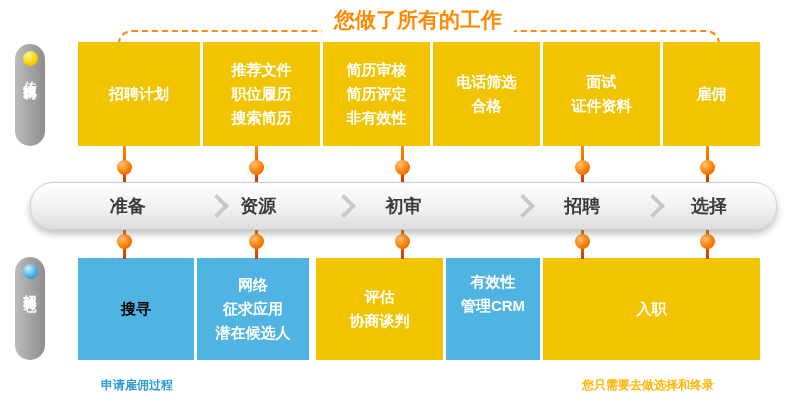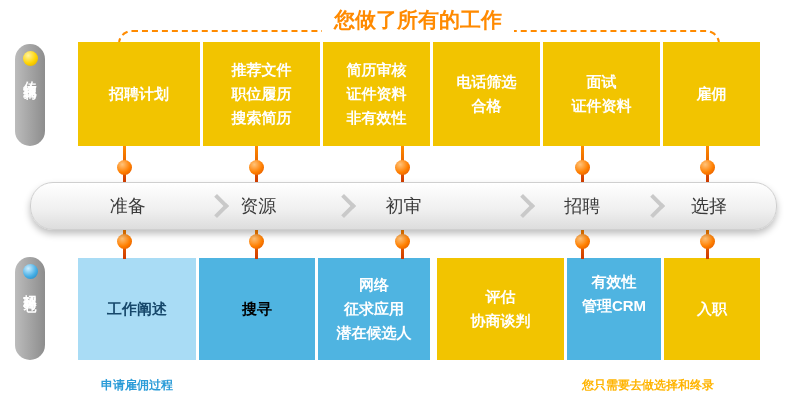--- a/index.html
+++ b/index.html
@@ -68,21 +68,21 @@
   .dbot { top:234px; }
 
   
   .band {
     position:absolute; left:30px; top:182px; width:745px; height:46px; border-radius:23px;
     background:linear-gradient(to bottom,#ffffff,#efefef 60%,#dddddd);
     border:1px solid #cfcfcf; box-shadow:0 4px 7px rgba(0,0,0,0.25); z-index:2;
   }
   .stage {
     position:absolute; top:50%; transform:translate(-50%,-50%);
-    font-size:18px; font-weight:normal; color:#3a3a3a; white-space:nowrap;
+    font-size:18px; font-weight:bold; color:#3a3a3a; white-space:nowrap;
   }
   .s1{left:13%} .s2{left:30.5%} .s3{left:50%} .s4{left:74%} .s5{left:91%}
   .chev {
     position:absolute; top:50%; width:13px; height:13px;
     border-top:4px solid #c9c9c9; border-right:4px solid #c9c9c9;
     transform:translate(-50%,-50%) rotate(45deg);
   }
   .ch1{left:25%} .ch2{left:42%} .ch3{left:66%} .ch4{left:83.5%}
 
   
@@ -115,21 +115,21 @@
     <div class="box ybox tw1">
         <span class="box-text">招聘计划</span>
       </div>
     <div class="box ybox tw2">
         <span class="box-text">推荐文件
 职位履历
 搜索简历</span>
       </div>
     <div class="box ybox tw3">
         <span class="box-text">简历审核
-证件资料
+简历评定
 非有效性</span>
       </div>
     <div class="box ybox tw4">
         <span class="box-text">电话筛选
 合格</span>
       </div>
     <div class="box ybox tw5">
         <span class="box-text">面试
 证件资料</span>
       </div>
@@ -168,23 +168,20 @@
     <span class="stage s2">资源</span>
     <span class="chev ch2"></span>
     <span class="stage s3">初审</span>
     <span class="chev ch3"></span>
     <span class="stage s4">招聘</span>
     <span class="chev ch4"></span>
     <span class="stage s5">选择</span>
   </div>
 
   <div class="row bottom-row">
-    <div class="box lb bw1">
-        <span class="box-text">工作阐述</span>
-      </div>
     <div class="box mb bw2">
         <span class="box-text">搜寻</span>
       </div>
     <div class="box mbw bw3">
         <span class="box-text">网络
 征求应用
 潜在候选人</span>
       </div>
     <div class="box yb bw5">
         <span class="box-text">评估

